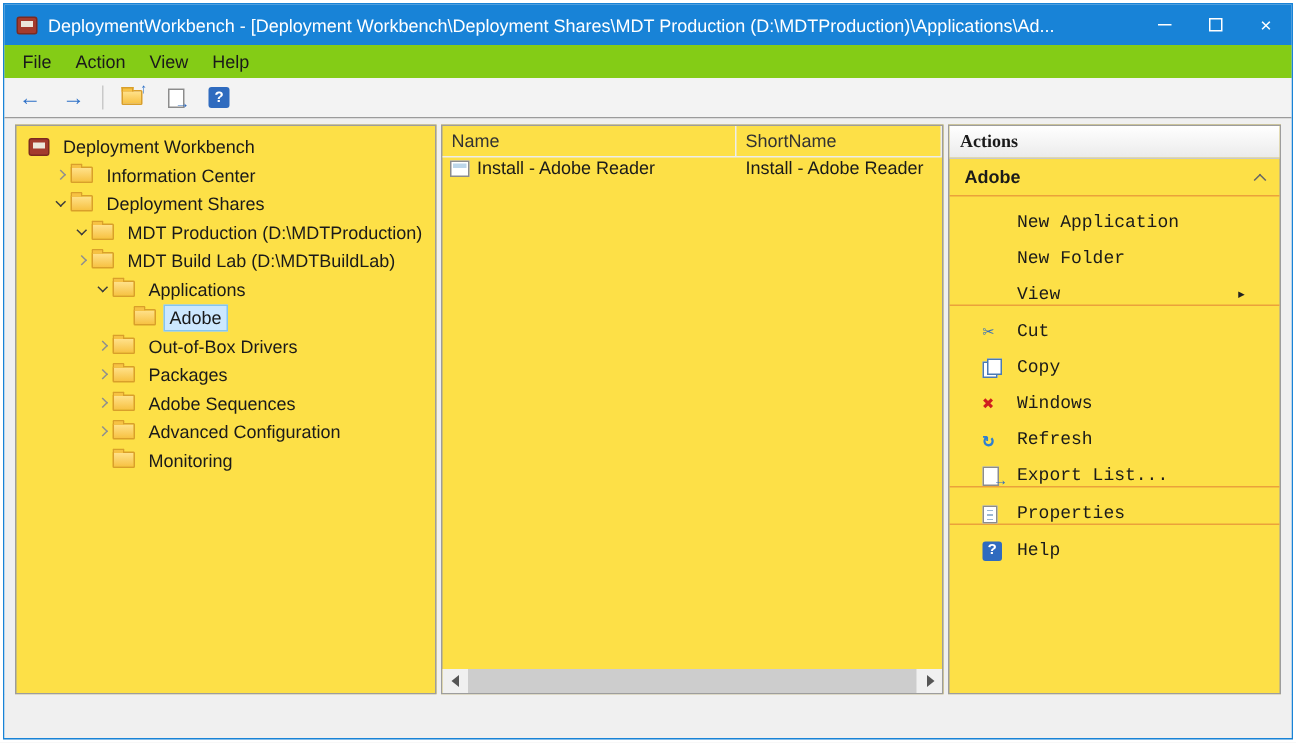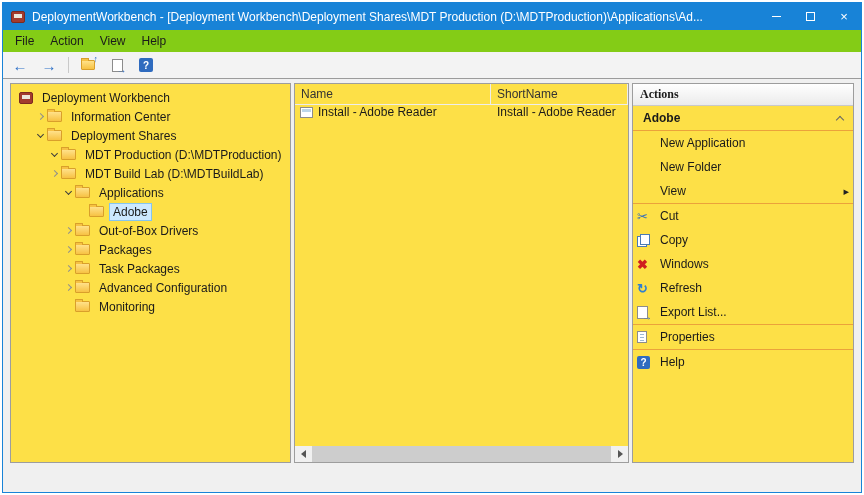--- a/index.html
+++ b/index.html
@@ -84,21 +84,21 @@
   .hscroll { margin-top:auto; height:16px; flex:none; background:#f0f0f0; display:flex; align-items:center; }
   .hs-btn { width:16px; height:16px; flex:none; display:flex; align-items:center; justify-content:center; }
   .tri-left { width:0; height:0; border-top:4px solid transparent; border-bottom:4px solid transparent; border-right:5px solid #555; }
   .tri-right { width:0; height:0; border-top:4px solid transparent; border-bottom:4px solid transparent; border-left:5px solid #555; }
   .hs-thumb { flex:1; height:16px; background:#cdcdcd; margin:0 1px; }
   
   .actions-pane { width:222px; flex:none; display:flex; flex-direction:column; }
   .actions-header { height:22px; flex:none; background:linear-gradient(#ffffff,#ebebeb); border-bottom:1px solid #c9c9c9; display:flex; align-items:center; padding-left:7px; font-weight:bold;font-family:Liberation Serif, serif; }
   .group-header { height:25px; flex:none; display:flex; align-items:center; padding:0 10px; font-weight:bold; border-bottom:1px solid #eba23b; }
   .chev-up { margin-left:auto; width:6px; height:6px; border-right:1.5px solid #666; border-bottom:1.5px solid #666; transform:rotate(-135deg); margin-top:4px; }
-  .action-item { height:24px; flex:none; display:flex; align-items:center; padding:0 4px; }
+  .action-item { height:24px; flex:none; display:flex; align-items:flex-end; padding:0 22px;font-family:Liberation Mono, monospace; }
   .ai-icon { width:23px; flex:none; display:flex; align-items:center; }
   .action-sep { height:1px; flex:none; background:#eba23b; }
   .submenu-arrow { margin-left:auto; color:#222; font-size:11px; }
   .ic-cut { color:#3a70b8; font-size:13px; line-height:1; }
   .ic-copy { width:13px; height:13px; position:relative; }
   .ic-copy::before, .ic-copy::after { content:""; position:absolute; width:8px; height:9px; background:#fff; border:1px solid #4a7ab5; }
   .ic-copy::before { left:0; bottom:0; }
   .ic-copy::after { right:0; top:0; }
   .ic-delete { color:#cf1f1f; font-weight:bold; font-size:13px; line-height:1; }
   .ic-rename { width:14px; height:10px; border:1px solid #4a7ab5; background:#fff; position:relative; }
@@ -230,21 +230,21 @@
           </span>
         <span class="folder-icon"></span>
         <span class="tree-label">Packages</span>
       </div>
 
       <div class="tree-row lvl3">
         <span class="chev-cell">
             <span class="chev"></span>
           </span>
         <span class="folder-icon"></span>
-        <span class="tree-label">Task Packages</span>
+        <span class="tree-label">Adobe Sequences</span>
       </div>
 
       <div class="tree-row lvl3">
         <span class="chev-cell">
             <span class="chev"></span>
           </span>
         <span class="folder-icon"></span>
         <span class="tree-label">Advanced Configuration</span>
       </div>
 

